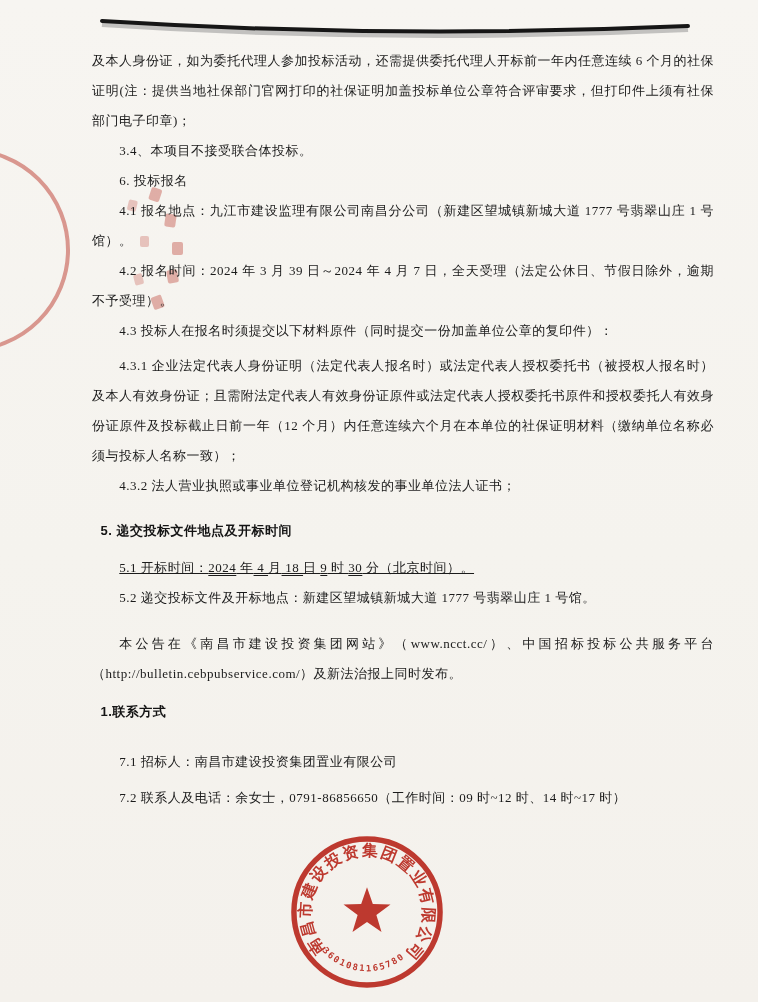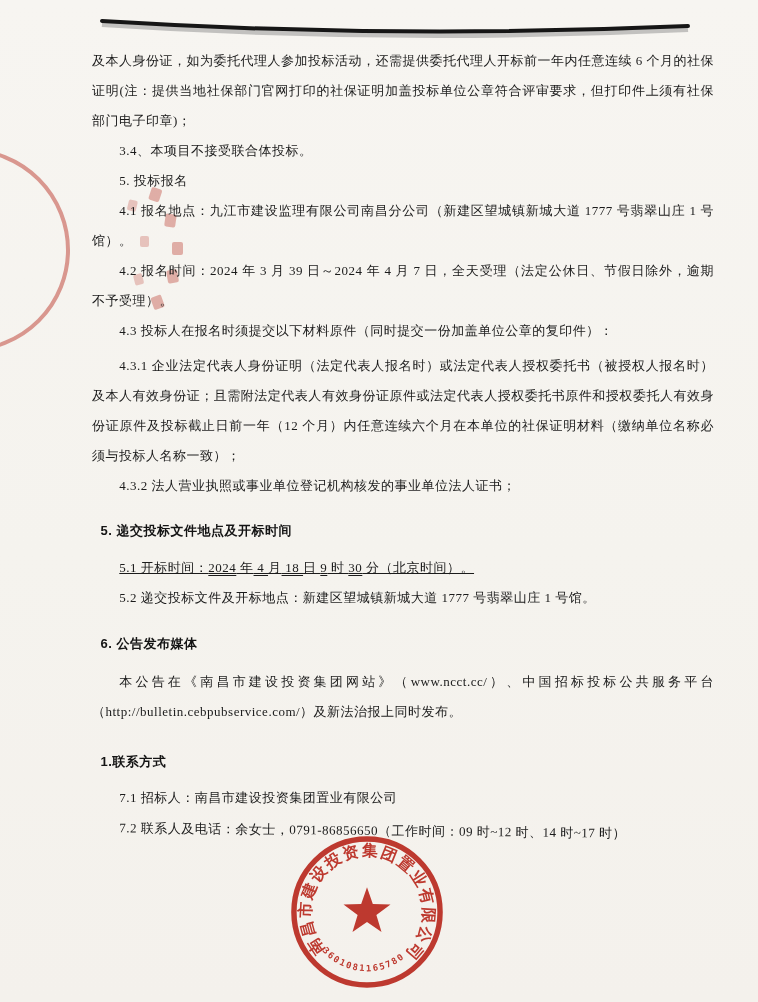--- a/index.html
+++ b/index.html
@@ -70,30 +70,29 @@
       <rect x="152" y="156" width="11" height="13" rx="2" transform="rotate(-20 157 162)"></rect>
       <rect x="128" y="60" width="9" height="11" rx="2" opacity=".7" transform="rotate(14 132 65)"></rect>
       <rect x="140" y="96" width="9" height="11" rx="2" opacity=".7"></rect>
       <rect x="134" y="134" width="9" height="11" rx="2" opacity=".7" transform="rotate(-14 138 139)"></rect>
     </g>
   </svg>
 
   <div class="content" id="doc-content">
       <p class="">及本人身份证，如为委托代理人参加投标活动，还需提供委托代理人开标前一年内任意连续 6 个月的社保证明(注：提供当地社保部门官网打印的社保证明加盖投标单位公章符合评审要求，但打印件上须有社保部门电子印章)；</p>
       <p class=" indent">3.4、本项目不接受联合体投标。</p>
-      <p class=" indent">5. 投标报名</p>
+      <p class=" indent">6. 投标报名</p>
       <p class=" indent">4.1 报名地点：九江市建设监理有限公司南昌分公司（新建区望城镇新城大道 1777 号翡翠山庄 1 号馆）。</p>
       <p class=" indent">4.2 报名时间：2024 年 3 月 39 日～2024 年 4 月 7 日，全天受理（法定公休日、节假日除外，逾期不予受理）。</p>
       <p class=" indent">4.3 投标人在报名时须提交以下材料原件（同时提交一份加盖单位公章的复印件）：</p>
       <p class=" indent">4.3.1 企业法定代表人身份证明（法定代表人报名时）或法定代表人授权委托书（被授权人报名时）及本人有效身份证；且需附法定代表人有效身份证原件或法定代表人授权委托书原件和授权委托人有效身份证原件及投标截止日前一年（12 个月）内任意连续六个月在本单位的社保证明材料（缴纳单位名称必须与投标人名称一致）；</p>
       <p class=" indent">4.3.2 法人营业执照或事业单位登记机构核发的事业单位法人证书；</p>
       <p class="heading">5. 递交投标文件地点及开标时间</p>
       <p class=" indent"><span>5.1 开标时间：</span><u>2024</u><span> 年</span><u> 4 </u><span>月</span><u> 18  </u><span>日 </span><u>9</u><span> 时 </span><u>30</u><span> 分（北京时间）。</span></p>
       <p class=" indent">5.2 递交投标文件及开标地点：新建区望城镇新城大道 1777 号翡翠山庄 1 号馆。</p>
-      <p class="heading">6. 公告发布媒体</p>
       <p class=" indent">本公告在《南昌市建设投资集团网站》（www.ncct.cc/）、中国招标投标公共服务平台（http://bulletin.cebpubservice.com/）及新法治报上同时发布。</p>
       <p class="heading">1.联系方式</p>
       <p class=" indent">7.1 招标人：南昌市建设投资集团置业有限公司</p>
       <p class=" indent">7.2 联系人及电话：余女士，0791-86856650（工作时间：09 时~12 时、14 时~17 时）</p>
     </div>
 
   <svg class="seal" width="158" height="158" viewBox="0 0 160 160">
     <defs>
       <path id="arcTop" d="M 39.7,120.3 A 57,57 0 1 1 120.3,120.3" fill="none"></path>
       <path id="arcBottom" d="M 28,110 A 60,60 0 0 0 132,110" fill="none"></path>

